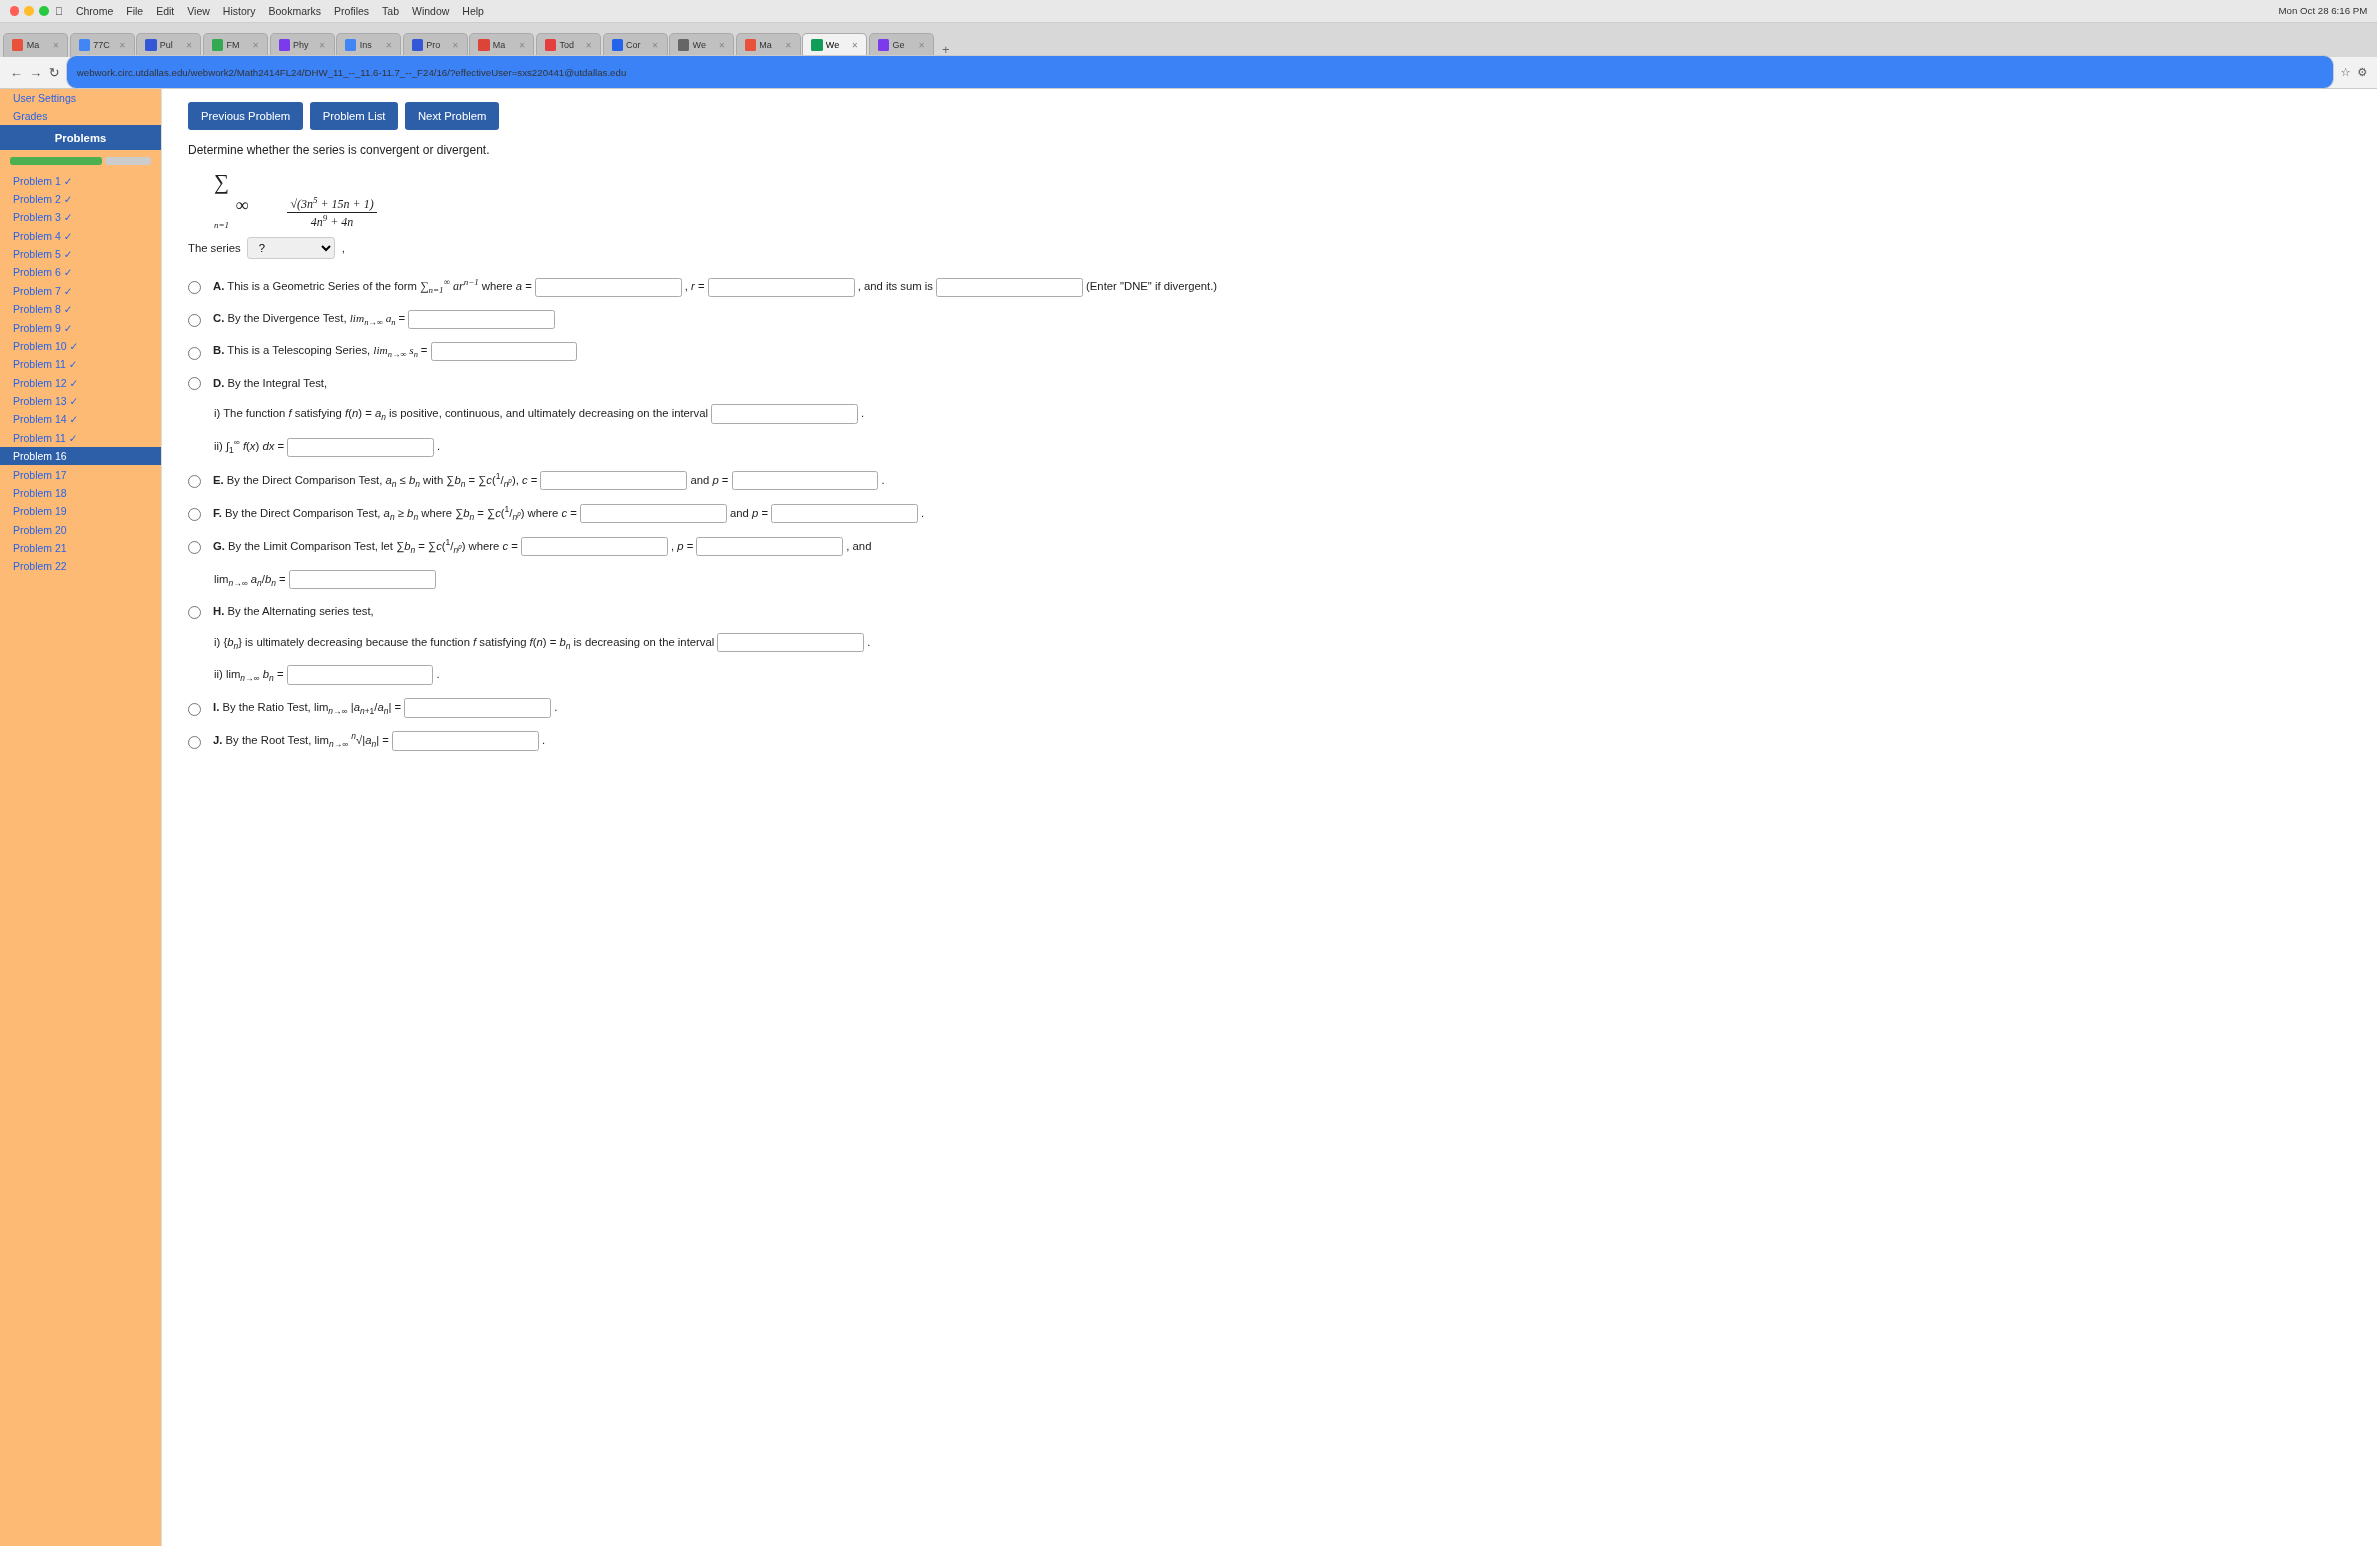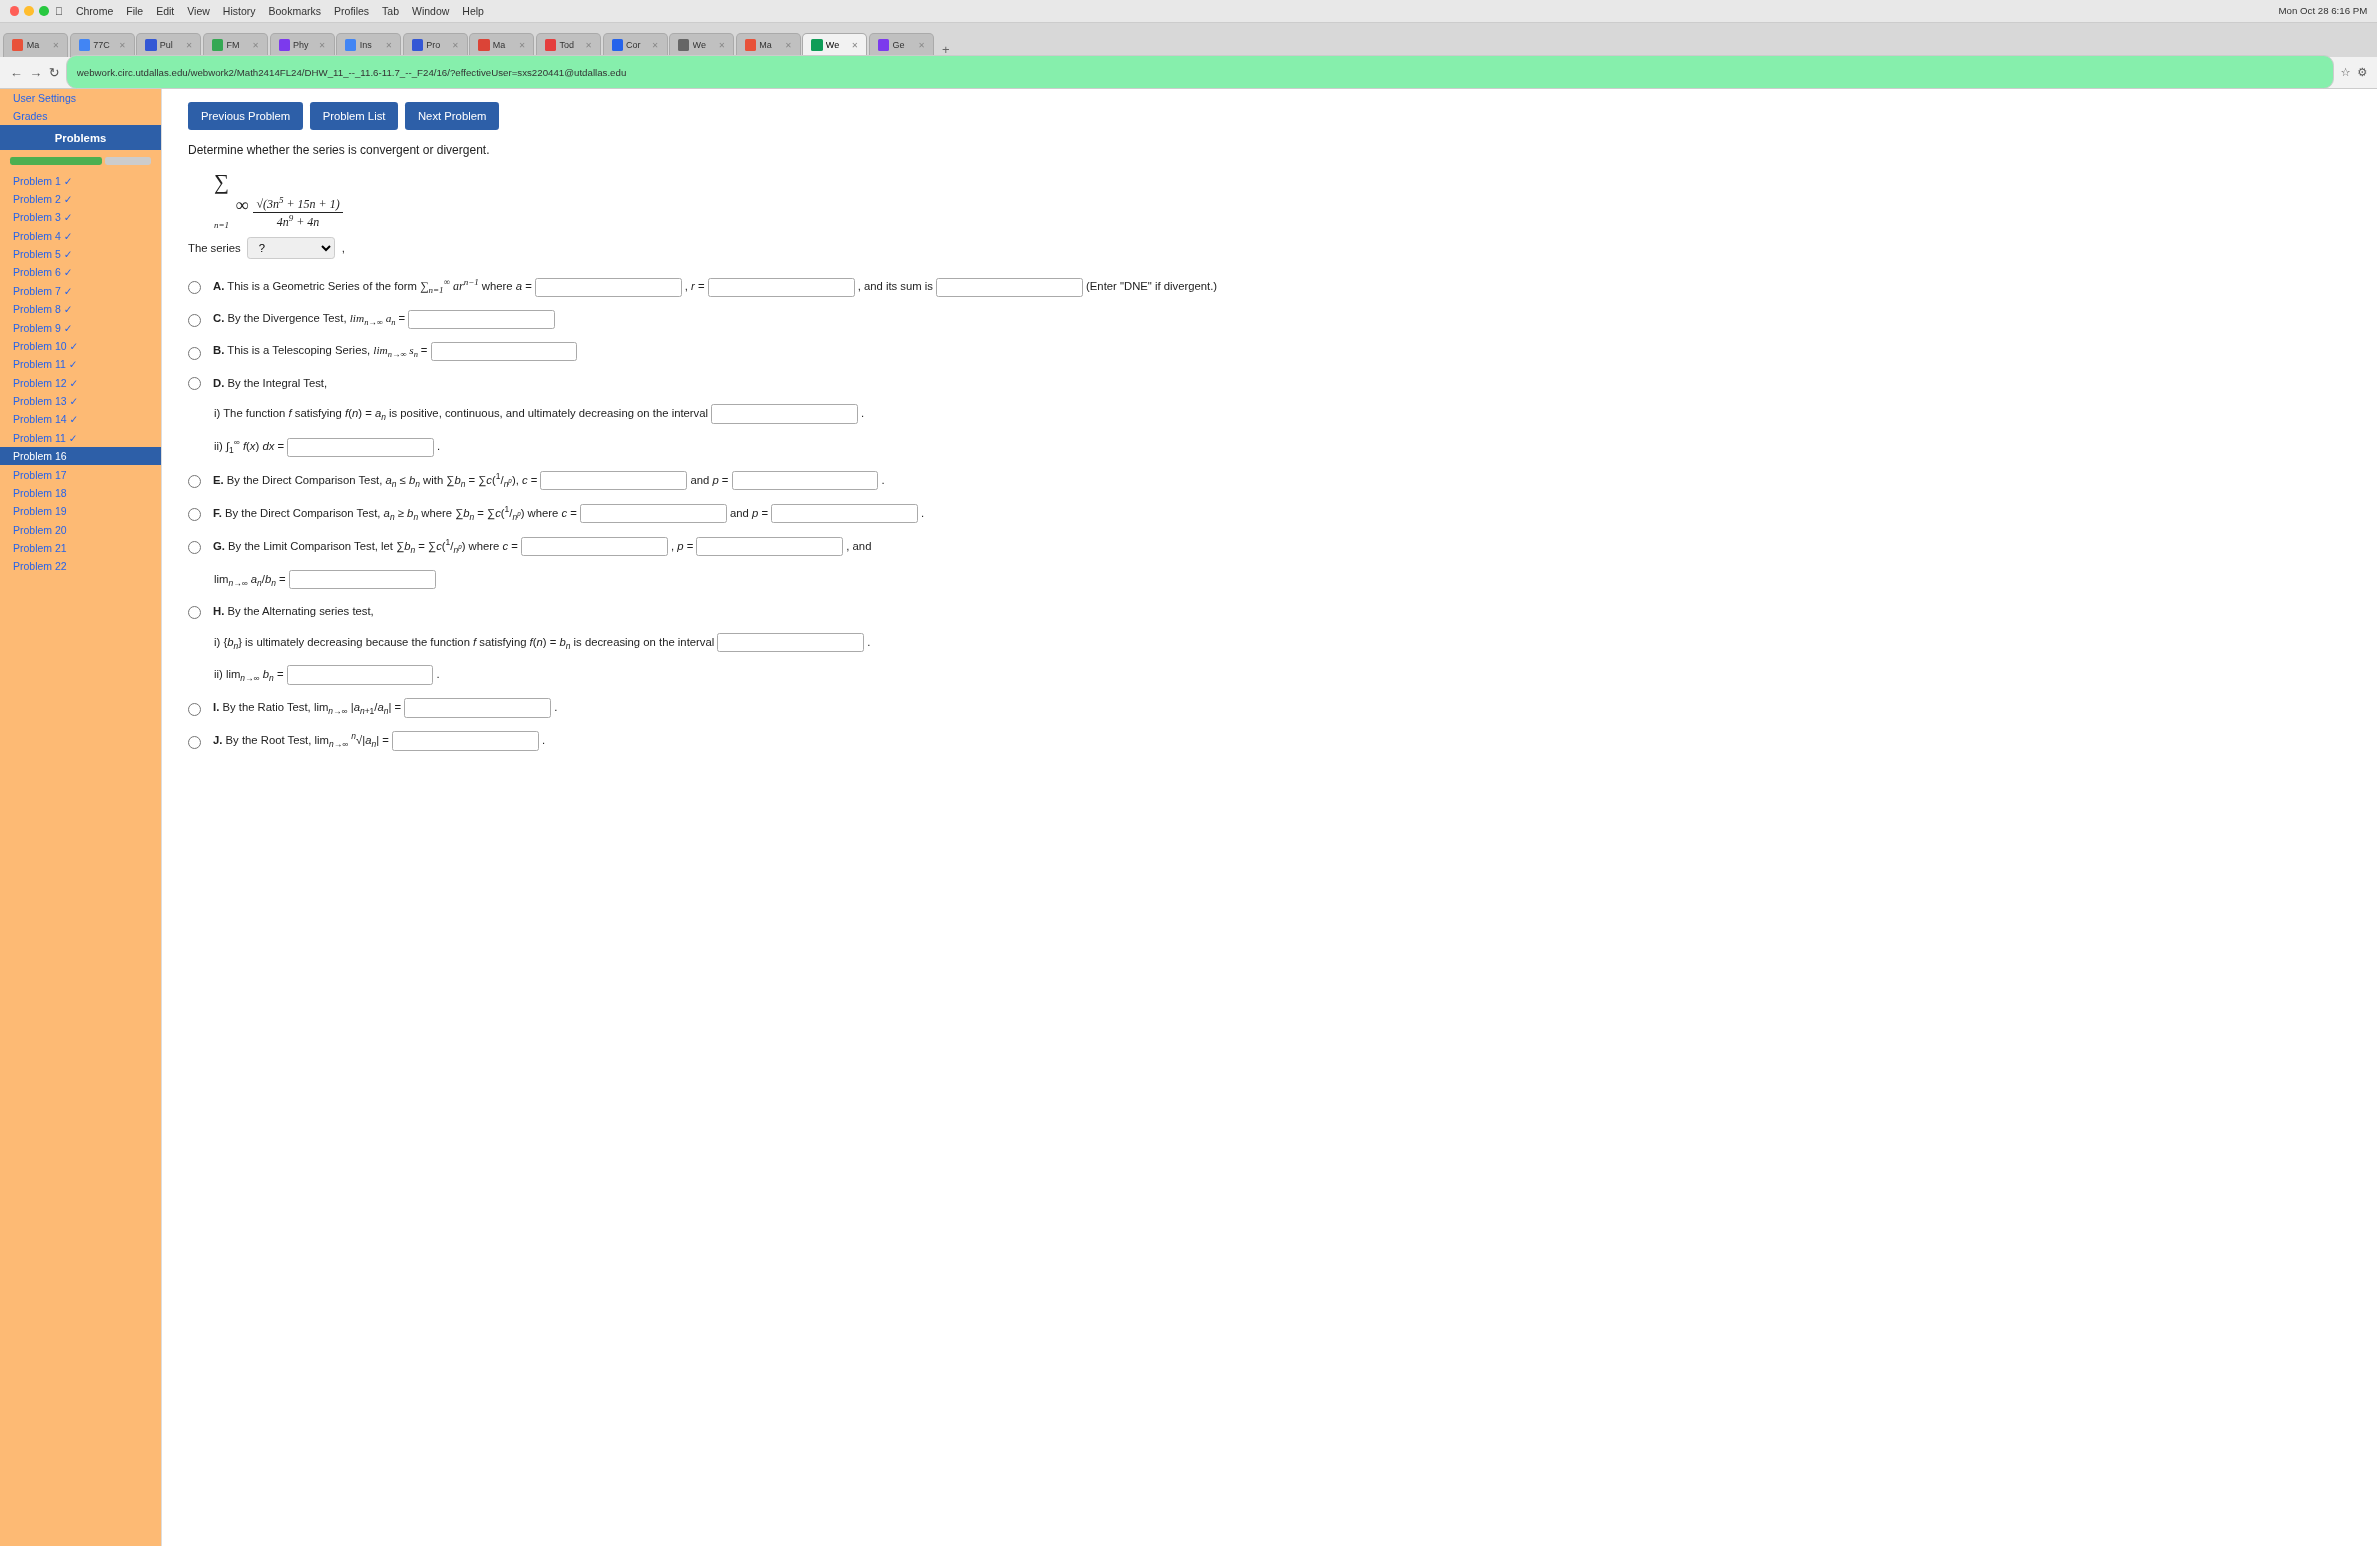--- a/index.html
+++ b/index.html
@@ -77,21 +77,21 @@
       border-bottom: 0.8px solid #ccc;
     }
     .nav-btn { font-size: 13px; color: #555; cursor: pointer; background: none; border: none; }
     .address-input {
       flex: 1;
       height: 34px;
       border: 0.8px solid #ccc;
       border-radius: 10.5px;
       padding: 0 9.7px;
       font-size: 9.7px;
-      background: #86efac;
+      background: #3b82f6;
       color: #333;
     }
     .addressbar-icons { display: flex; gap: 6.5px; font-size: 11.3px; color: #555; align-items: center; }
 
     
     .app-body {
       display: flex;
       height: calc(100vh - 84px);
     }
 
@@ -381,21 +381,21 @@
       <button class="btn-primary">Next Problem</button>
     </div>
 
     <p class="problem-statement">Determine whether the series is convergent or divergent.</p>
 
     <div class="formula-container math-block">
       <span style="font-size:21px; font-family:serif; vertical-align:middle;">∑</span>
       <span style="font-size:9px; vertical-align:bottom; font-family:serif; font-style:italic; margin-right:3.2px;"><br><span style="display:inline-block;">n=1</span></span>
       <span style="font-size:18px; vertical-align:super; font-family:serif; font-style:normal; margin-right:1.6px;">∞</span>
       <span style="vertical-align:middle; font-family:serif;">
-        <span class="math-frac" style="font-size:12px;">
+        <span class="math-frac" style="font-size:12px;margin-left:34px;">
           <span class="math-frac-num">√(3<i>n</i><sup>5</sup> + 15<i>n</i> + 1)</span>
           <span class="math-frac-den">4<i>n</i><sup>9</sup> + 4<i>n</i></span>
         </span>
       </span>
     </div>
 
     <div class="series-answer">
       <span>The series</span>
       <select class="series-dropdown">
         <option value="?">?</option>

